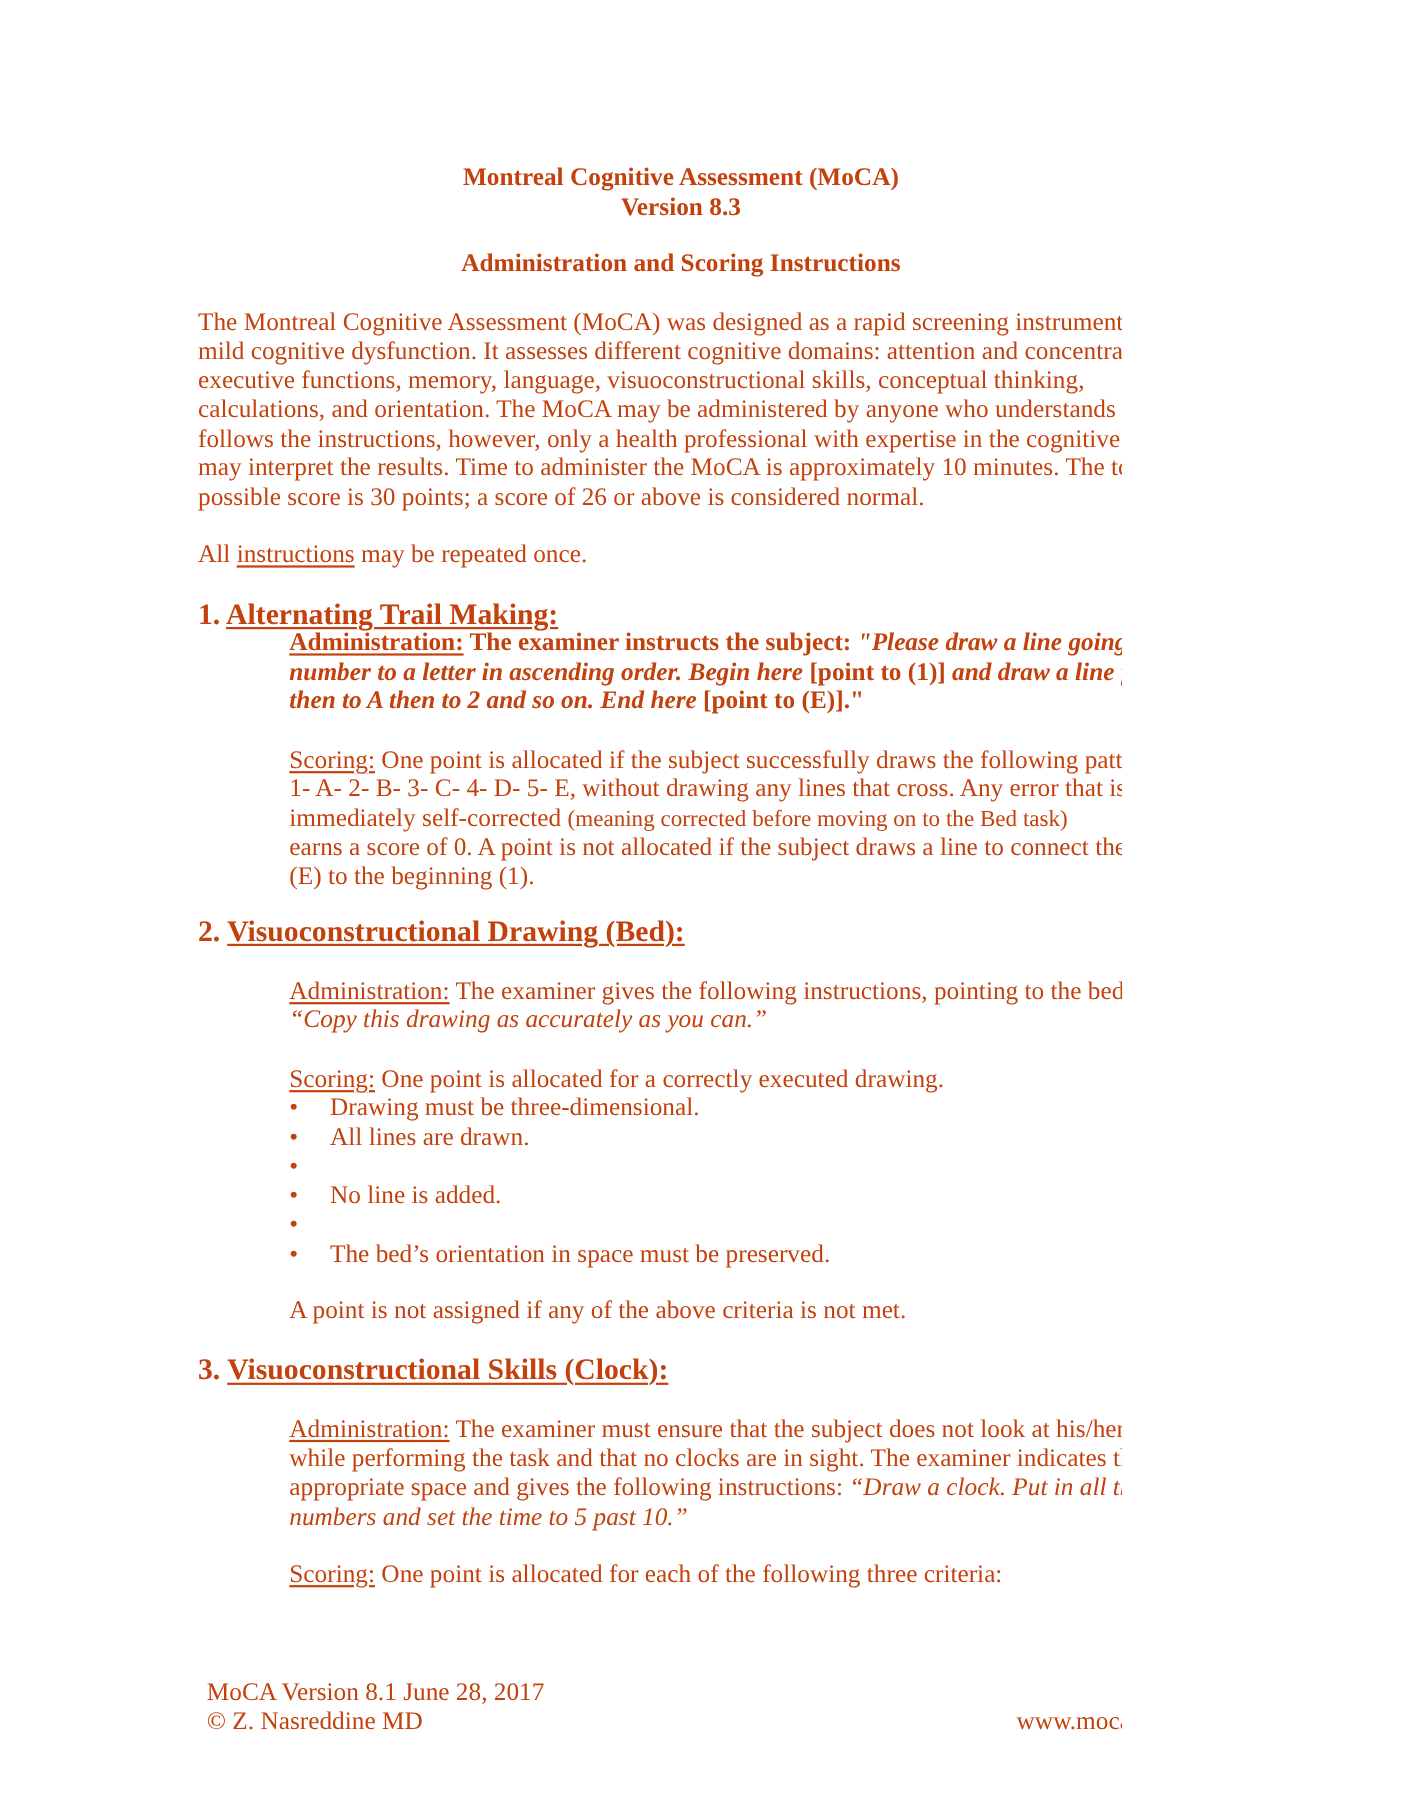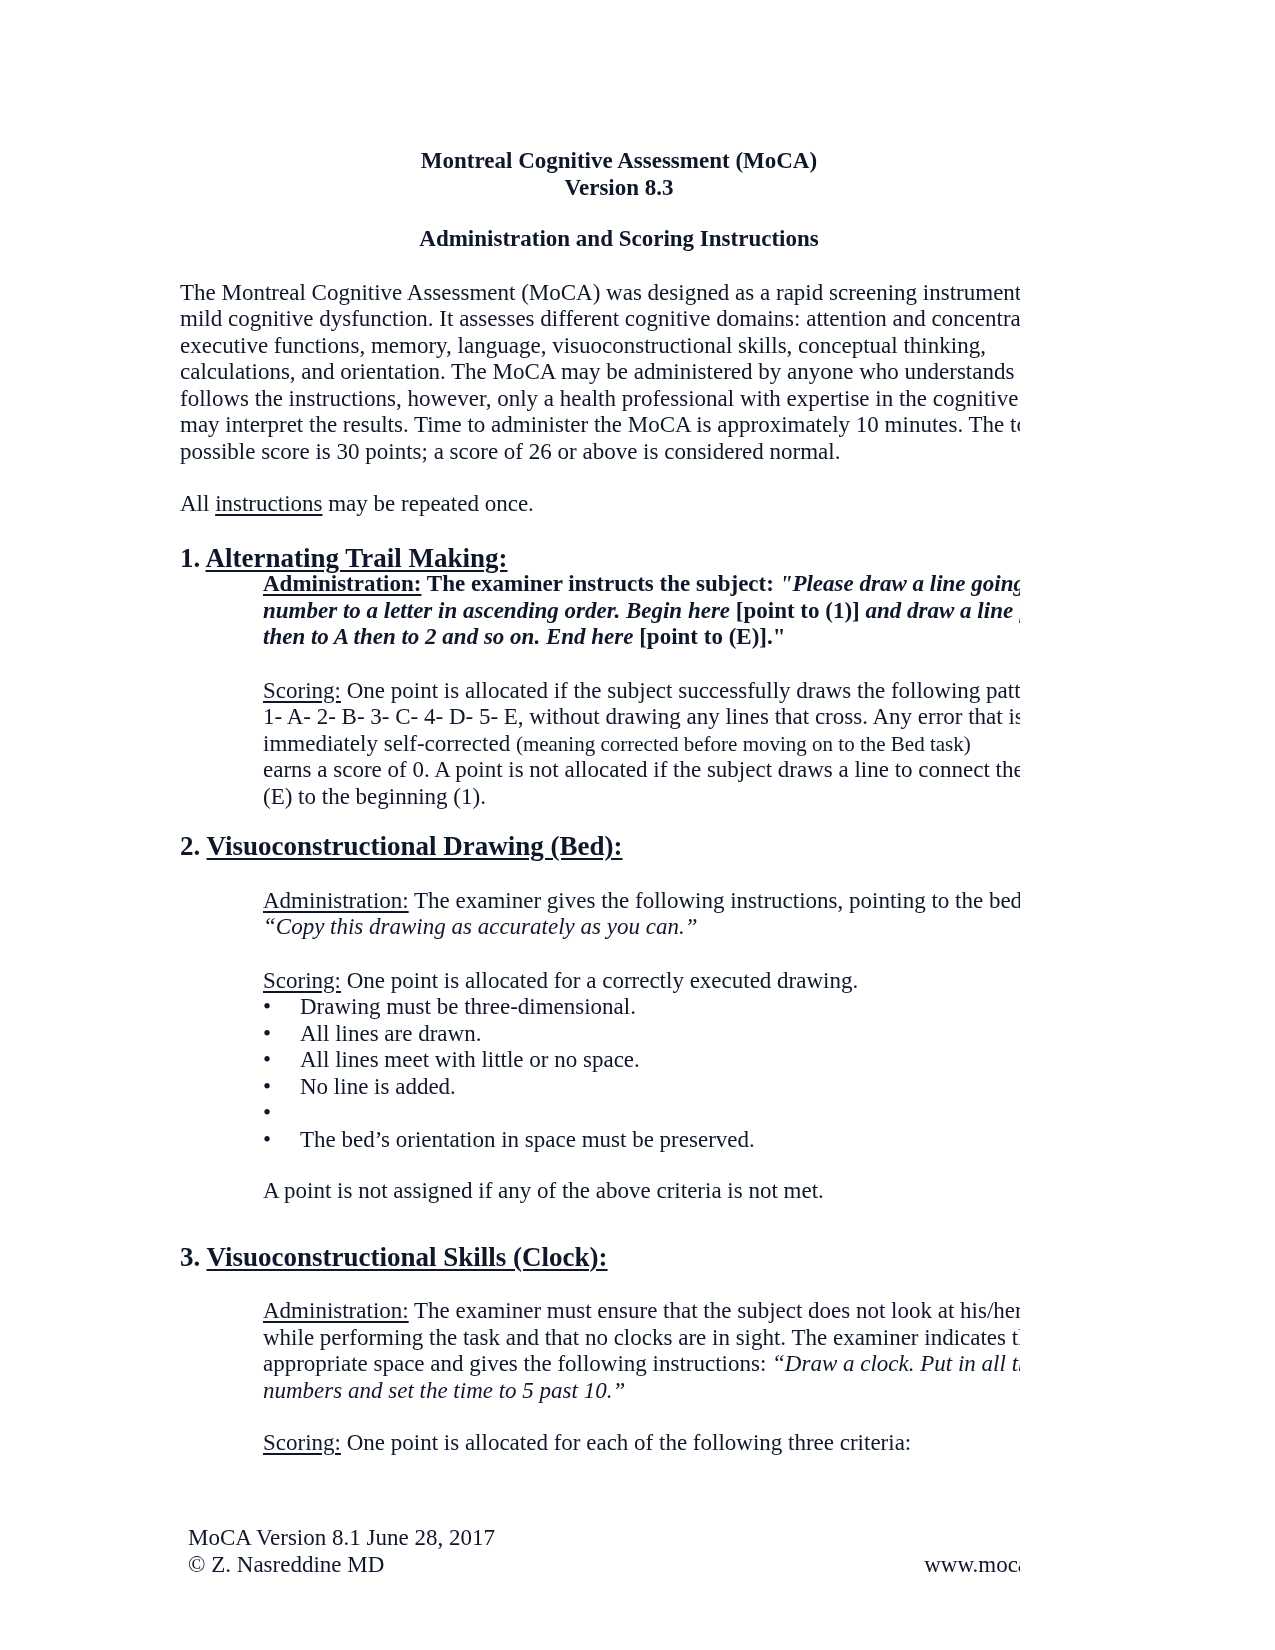--- a/index.html
+++ b/index.html
@@ -1,19 +1,19 @@
 <!DOCTYPE html>
 <html><head>
 <meta charset="utf-8">
 <style>
   html,body{margin:0;padding:0;background:#ffffff;}
   .page{
     position:relative;
     width:1020px;height:1650px;
-    background:#ffffff;color:#0f172a;
+    background:#ffffff;color:#c2410c;
     font-family:"Liberation Serif",serif;
     font-size:23px;line-height:26.5px;
     overflow:hidden;
   }
   .content{position:absolute;left:180px;top:148px;width:925px;}
   .title-block{width:878px;text-align:center;font-weight:bold;}
   .subtitle{width:878px;text-align:center;font-weight:bold;margin-top:25px;}
   .para{white-space:pre-wrap;margin:0;}
   .indent{margin-left:83px;width:860px;}
   .heading{font-weight:bold;margin:0;font-size:27px;}
@@ -23,21 +23,21 @@
   .seg-alt{font-size:21px;}
   .mt-intro{margin-top:27px;}
   .mt-note{margin-top:26px;}
   .mt-h1{margin-top:27px;}
   .mt-adm1{font-weight:bold;}
   .mt-sc1{margin-top:27px;}
   .mt-h2{margin-top:23px;}
   .mt-adm2{margin-top:28px;}
   .mt-sc2{margin-top:27px;}
   .mt-note2{margin-top:25px;}
-  .mt-h3{margin-top:39px;}
+  .mt-h3{margin-top:27px;}
   .mt-adm3{margin-top:28px;}
   .mt-sc3{margin-top:26px;}
   .bullets{margin-left:83px;width:860px;}
   .bullet-row{display:flex;}
   .bullet-glyph{flex:none;width:37px;}
   .footer{
     position:absolute;left:188px;top:1525px;width:908px;
     display:flex;justify-content:space-between;align-items:flex-start;
   }
   .footer-left{text-align:left;}
@@ -89,21 +89,20 @@
         <div class="bullet-row">
           <span class="bullet-glyph">•</span>
           <span class="bullet-text">Drawing must be three-dimensional.</span>
         </div>
         <div class="bullet-row">
           <span class="bullet-glyph">•</span>
           <span class="bullet-text">All lines are drawn.</span>
         </div>
         <div class="bullet-row">
           <span class="bullet-glyph">•</span>
-          <span class="bullet-text">All lines meet with little or no space.</span>
         </div>
         <div class="bullet-row">
           <span class="bullet-glyph">•</span>
           <span class="bullet-text">No line is added.</span>
         </div>
         <div class="bullet-row">
           <span class="bullet-glyph">•</span>
         </div>
         <div class="bullet-row">
           <span class="bullet-glyph">•</span>

